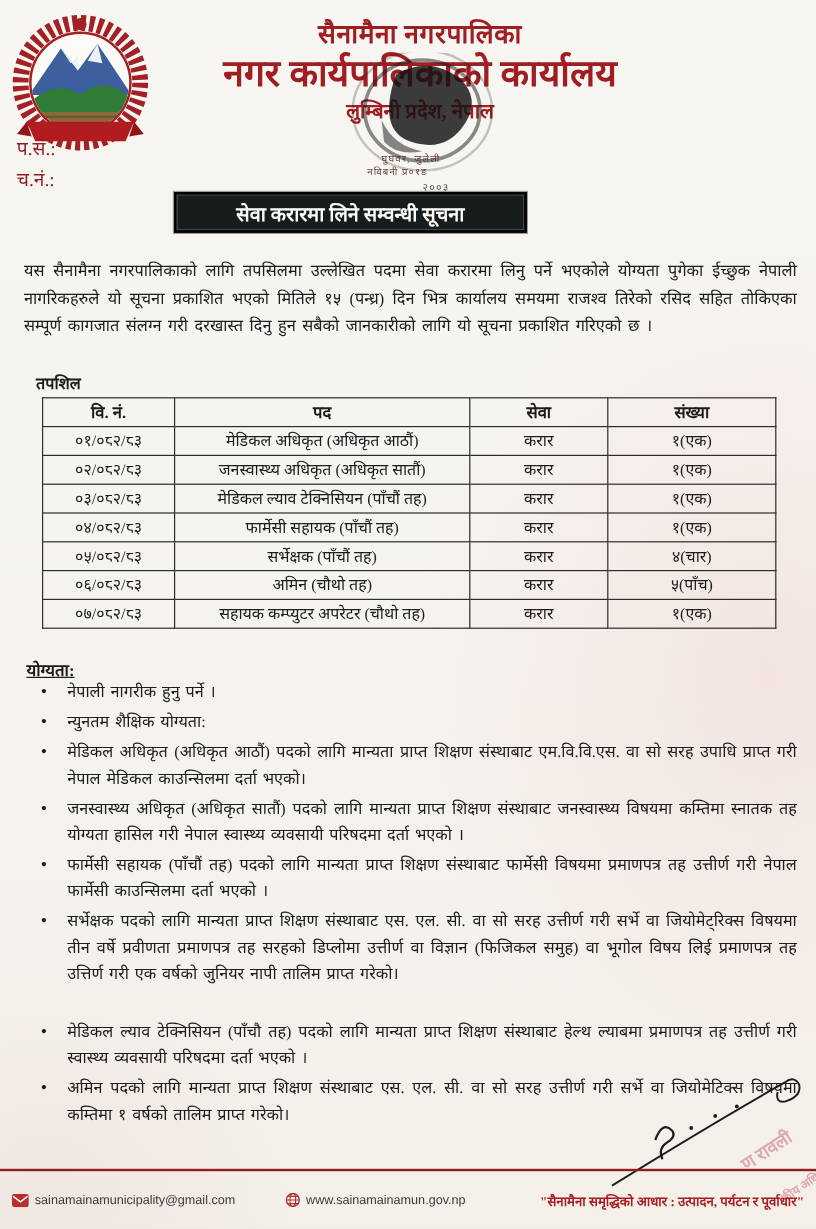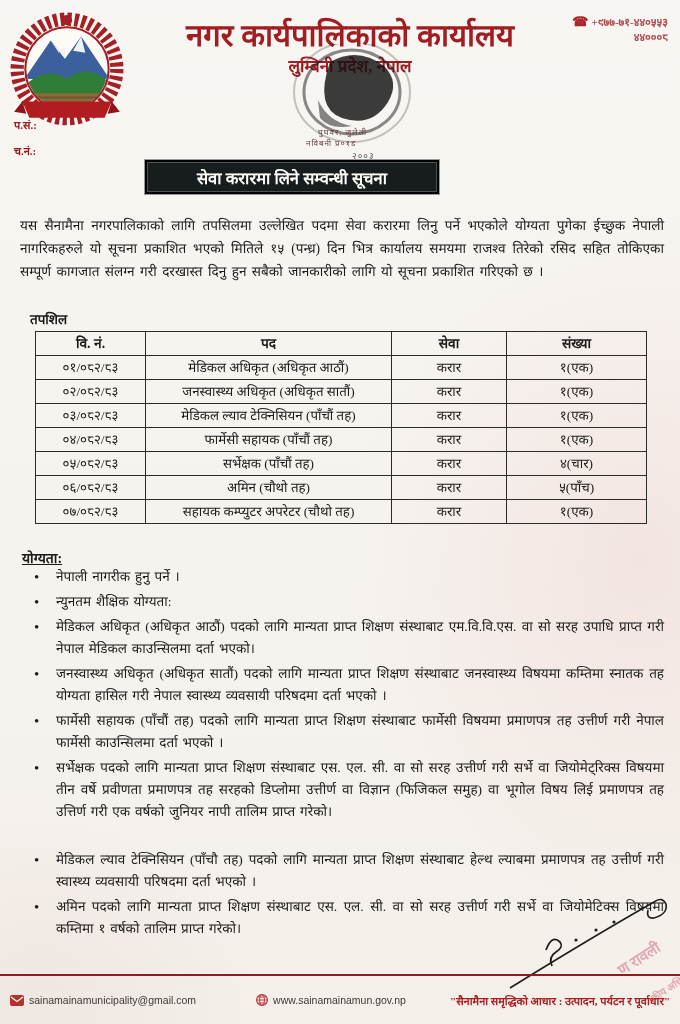--- a/index.html
+++ b/index.html
@@ -17,21 +17,21 @@
   }
   
   .logo{position:absolute;left:6px;top:12px;width:122px;height:122px;}
   .head-center{position:absolute;left:130px;top:16px;width:440px;text-align:center;color:#a01d22;}
   .muni-name{font-size:22px;font-weight:bold;margin:0;line-height:26px;letter-spacing:.5px;}
   .office-name{font-size:31px;font-weight:bold;margin:2px 0 0;line-height:36px;}
   .addr1{font-size:16px;font-weight:bold;margin-top:8px;line-height:19px;}
   .addr2{font-size:17px;font-weight:bold;margin-top:3px;line-height:20px;}
   .phones{position:absolute;right:12px;top:14px;text-align:right;color:#b1484f;font-size:11px;line-height:15px;font-weight:bold;}
   .phone-icon{color:#a8262c;font-size:13px;margin-right:3px;}
-  .refs{position:absolute;left:14px;top:112px;color:#8f1d1f;font-weight:bold;font-size:11px;line-height:26px;}
+  .refs{position:absolute;left:14px;top:112px;color:#8f1d1f;font-weight:normal;font-size:16px;line-height:26px;}
   
   .stamp{position:absolute;left:288px;top:44px;width:132px;height:118px;pointer-events:none;}
   .stamp-frag{position:absolute;color:#4a2320;font-size:8px;line-height:10px;filter:blur(.4px);opacity:.85;letter-spacing:1px;white-space:nowrap;}
   .frag1{left:318px;top:128px;font-family:Liberation Serif, serif;}
   .frag2{left:306px;top:139px;}
   .frag3{left:352px;top:151px;font-size:9px;color:#3b3b3b;}
   
   .titlebar{
     position:absolute;left:145px;top:160px;width:290px;height:30px;
     background:#171c1c;border:2px solid #020202;
@@ -71,21 +71,21 @@
   .sig-stamp.s1{right:18px;top:948px;font-size:15px;transform:rotate(-33deg);}
   .sig-stamp.s2{right:-4px;top:982px;font-size:10px;transform:rotate(-33deg);}
   
   .footer{
     position:absolute;left:0;bottom:0;width:680px;height:50px;
     border-top:2px solid #8f1d1f;box-sizing:border-box;
     display:flex;align-items:center;padding:0 10px;
     font-family:"Liberation Sans","DejaVu Sans",sans-serif;
   }
   .f-item{display:flex;align-items:center;gap:5px;font-size:10.5px;color:#3a3a3a;}
-  .f-item + .f-item{margin-left:60px;}
+  .f-item + .f-item{margin-left:42px;}
   .slogan{margin-left:auto;font-size:11px;font-weight:bold;color:#a81e23;font-family:"Liberation Serif","DejaVu Serif",serif;}
 </style>
 </head>
 <body>
 
 <div class="page">
 
   <svg class="logo" viewBox="0 0 120 120" aria-hidden="true">
     <circle cx="60" cy="56" r="49" fill="none" stroke="#a32024" stroke-width="13" stroke-dasharray="4 3"></circle>
     <circle cx="60" cy="56" r="41" fill="#fdfbf5" stroke="#a32024" stroke-width="2"></circle>
@@ -98,28 +98,25 @@
       <path d="M16 74 Q40 52 60 66 Q82 48 104 72 L104 84 L16 84 Z" fill="#2f7d36"></path>
       <path d="M16 80 h88 v18 h-88 Z" fill="#8a6a3b"></path>
       <path d="M30 84 h60 M26 90 h68" stroke="#6f5430" stroke-width="2"></path>
     </g>
     <circle cx="60" cy="8" r="5" fill="#a32024"></circle>
     <path d="M16 88 L104 88 L97 104 L23 104 Z" fill="#b01c20"></path>
     <path d="M16 88 L8 98 L20 100 Z M104 88 L112 98 L100 100 Z" fill="#8f1518"></path>
   </svg>
 
   <div class="head-center">
+    <div class="muni-name">सैनामैना नगरपालिका</div>
     <div class="office-name">नगर कार्यपालिकाको कार्यालय</div>
     <div class="addr2">लुम्बिनी प्रदेश, नेपाल</div>
   </div>
 
-  <div class="phones">
-    <div><span class="phone-icon">☎</span><span>+९७७-७१-४४०५५३</span></div>
-    <div>४४०००८</div>
-  </div>
 
   <div class="refs">
     <div>प.सं.:</div>
     <div>च.नं.:</div>
   </div>
 
   <svg class="stamp" viewBox="0 0 132 118" aria-hidden="true">
     <ellipse cx="64" cy="48" rx="48" ry="42" fill="none" stroke="rgba(25,25,25,.5)" stroke-width="3"></ellipse>
     <path d="M42 18 q28 -16 54 4 q16 16 4 36 q-16 26 -46 16 q-28 -10 -12 -56 z" fill="rgba(18,18,18,.82)"></path>
     <path d="M30 56 q10 22 34 26 q-22 4 -32 -8 z" fill="rgba(18,18,18,.5)"></path>

